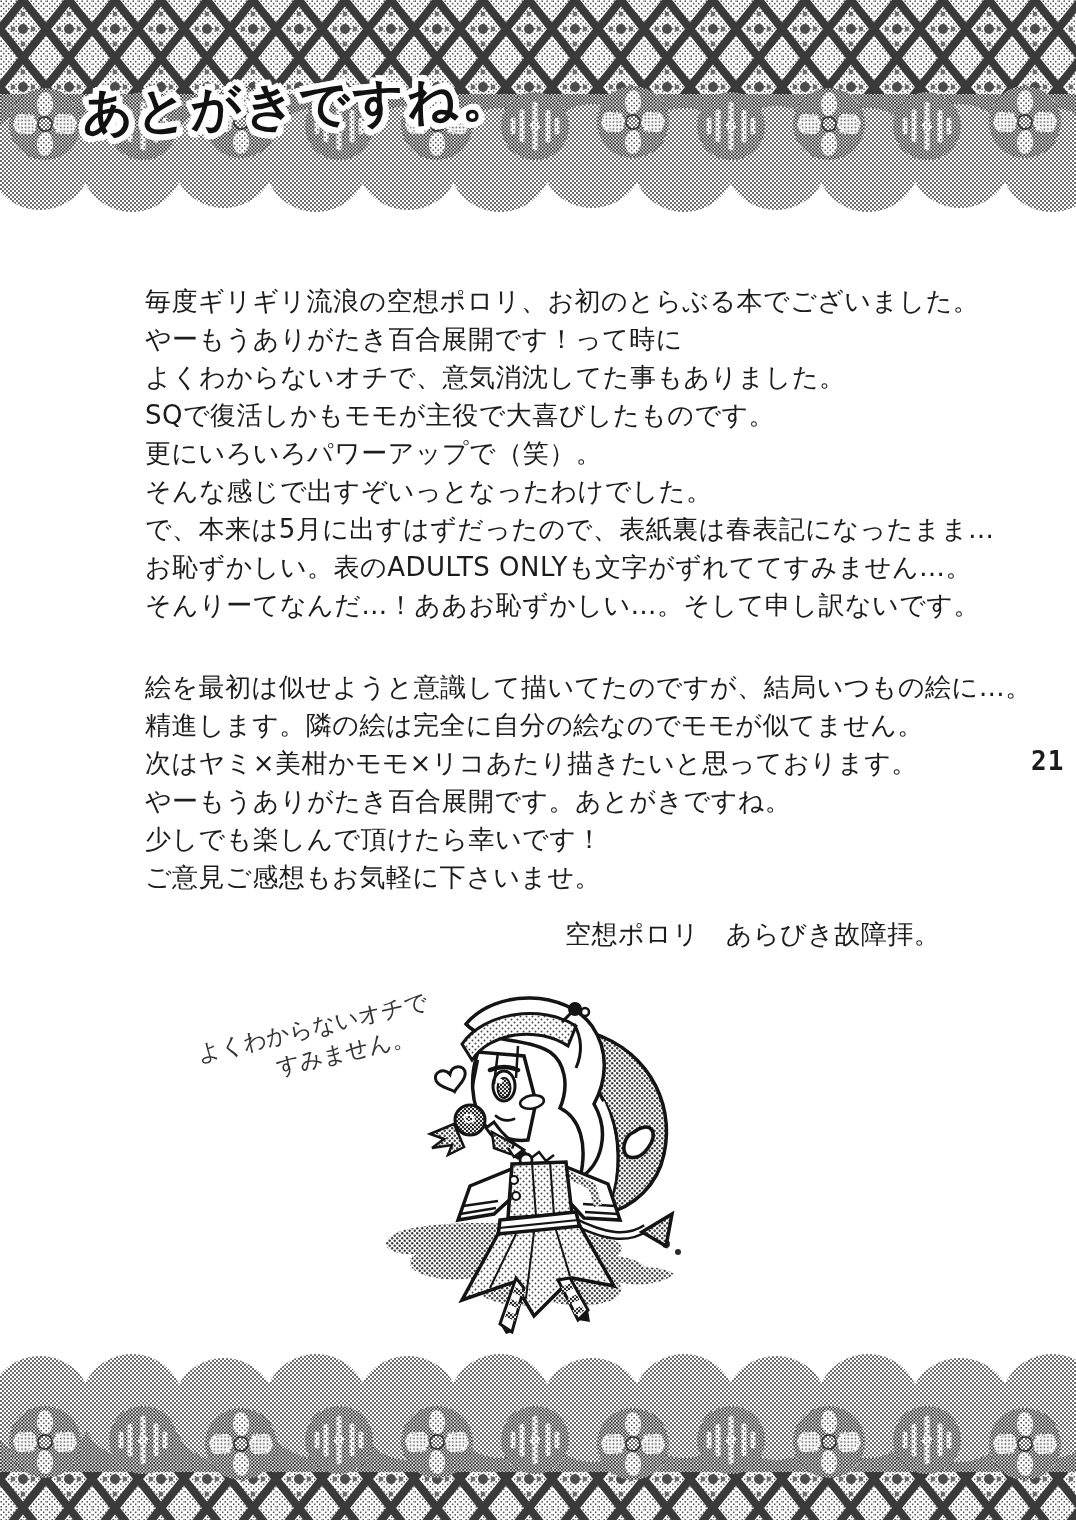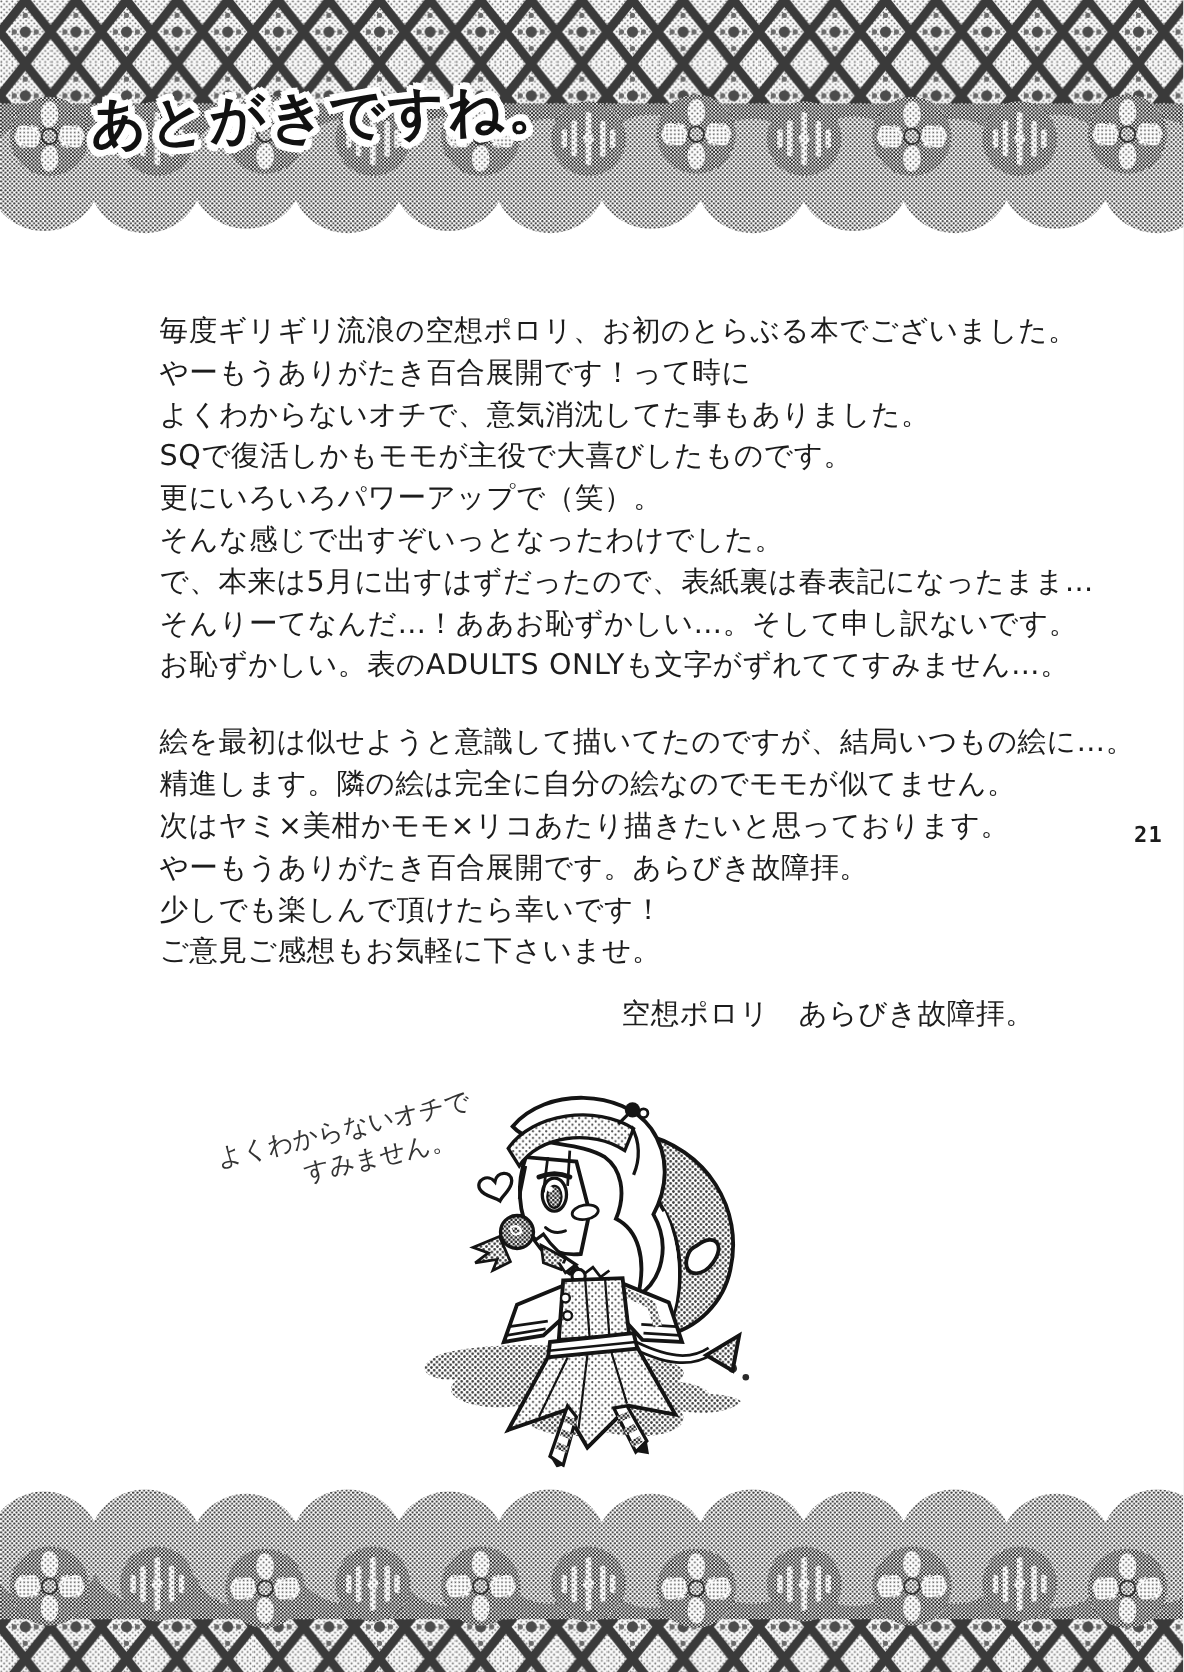--- a/index.html
+++ b/index.html
@@ -23,26 +23,26 @@
       -6px -3px 0 #fff,6px 3px 0 #fff,-3px 6px 0 #fff,3px -6px 0 #fff;
     white-space:nowrap;
   }
   
   .afterword{
     position:absolute;left:145px;top:282px;width:830px;
     font-size:26px;line-height:38px;letter-spacing:0.5px;
     font-weight:500;
   }
   .afterword .line{white-space:nowrap;}
-  .para2{margin-top:32px;}
+  .para2{margin-top:44px;}
   .signature{margin-left:420px;white-space:nowrap;margin-top:19px;}
   
   .page-number{
     position:absolute;left:1031px;top:746px;
-    font-size:20px;font-weight:bold;letter-spacing:1px;
+    font-size:26px;font-weight:bold;letter-spacing:1px;
     font-family:"DejaVu Sans Mono",monospace;
   }
   
   .note{
     position:absolute;left:198px;top:1012px;
     font-size:23px;line-height:31px;color:#333;
     transform:rotate(-13deg);
     font-family:"DejaVu Sans",sans-serif;
   }
   .note .n2{display:block;margin-left:74px;}
@@ -142,28 +142,28 @@
 
   <div class="afterword">
     <div class="para1">
       <div class="line">毎度ギリギリ流浪の空想ポロリ、お初のとらぶる本でございました。</div>
       <div class="line">やーもうありがたき百合展開です！って時に</div>
       <div class="line">よくわからないオチで、意気消沈してた事もありました。</div>
       <div class="line">SQで復活しかもモモが主役で大喜びしたものです。</div>
       <div class="line">更にいろいろパワーアップで（笑）。</div>
       <div class="line">そんな感じで出すぞいっとなったわけでした。</div>
       <div class="line">で、本来は5月に出すはずだったので、表紙裏は春表記になったまま…</div>
+      <div class="line">お恥ずかしい。表のADULTS ONLYも文字がずれててすみません…。</div>
       <div class="line">そんりーてなんだ…！ああお恥ずかしい…。そして申し訳ないです。</div>
-      <div class="line">お恥ずかしい。表のADULTS ONLYも文字がずれててすみません…。</div>
     </div>
     <div class="para2">
       <div class="line">絵を最初は似せようと意識して描いてたのですが、結局いつもの絵に…。</div>
       <div class="line">精進します。隣の絵は完全に自分の絵なのでモモが似てません。</div>
       <div class="line">次はヤミ×美柑かモモ×リコあたり描きたいと思っております。</div>
-      <div class="line">やーもうありがたき百合展開です。あらびき故障拝。</div>
+      <div class="line">やーもうありがたき百合展開です。あとがきですね。</div>
       <div class="line">少しでも楽しんで頂けたら幸いです！</div>
       <div class="line">ご意見ご感想もお気軽に下さいませ。</div>
     </div>
     <div class="signature">空想ポロリ　あらびき故障拝。</div>
   </div>
 
   <div class="page-number">21</div>
 
   <div class="note">
     <span class="n1">よくわからないオチで</span>

